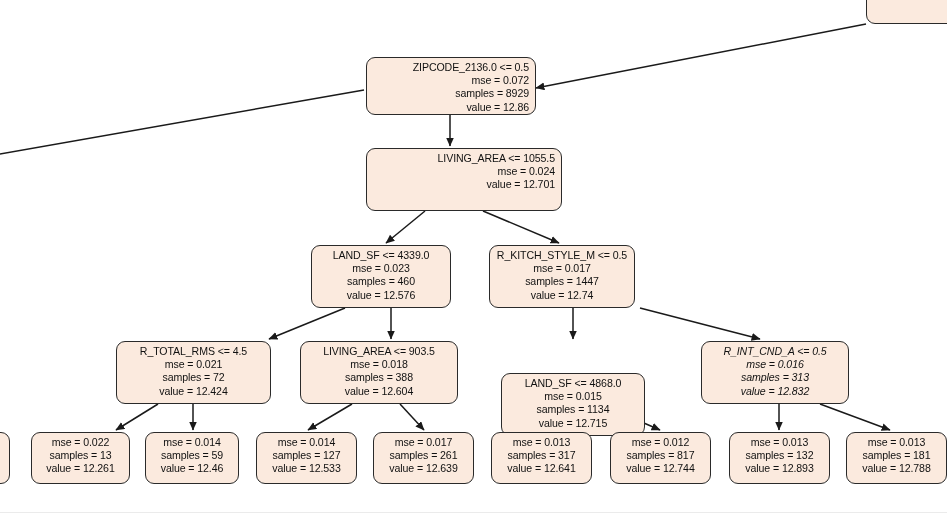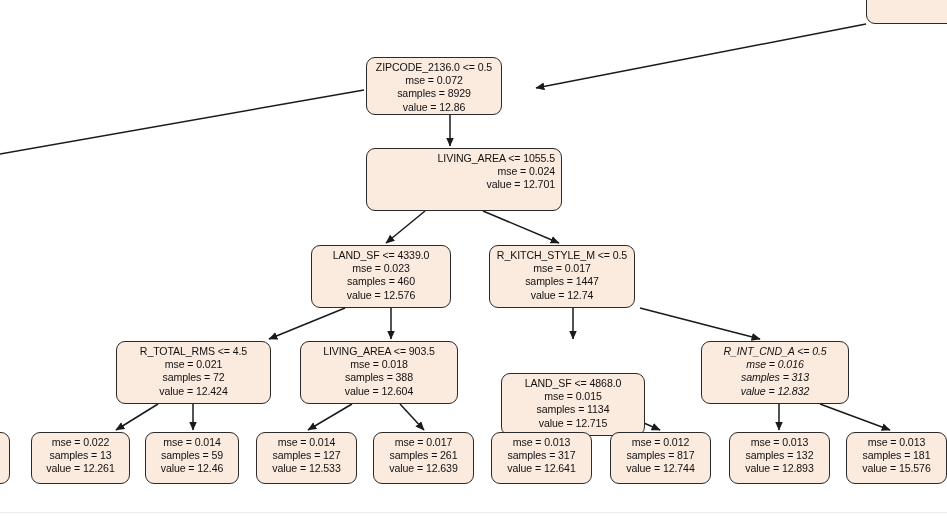--- a/index.html
+++ b/index.html
@@ -83,21 +83,21 @@
         <line x1="600" y1="404" x2="660" y2="430" stroke="#1a1a1a" stroke-width="1.5" marker-end="url(#arrowhead)"></line>
         <line x1="779" y1="404" x2="779" y2="430" stroke="#1a1a1a" stroke-width="1.5" marker-end="url(#arrowhead)"></line>
         <line x1="820" y1="404" x2="890" y2="430" stroke="#1a1a1a" stroke-width="1.5" marker-end="url(#arrowhead)"></line>
       </g>
   </svg>
 
   <div id="nodes-group">
       <div class="tnode" style="left: 866px; top: -34px; width: 110px; height: 58px; background: rgb(251, 234, 222); border-color: rgb(42, 42, 42);">
         <span class="ln"></span>
       </div>
-      <div class="tnode" style="left: 366px; top: 57px; width: 136px; height: 58px; background: rgb(251, 234, 222); border-color: rgb(42, 42, 42);">
+      <div class="tnode" style="left: 366px; top: 57px; width: 170px; height: 58px; background: rgb(251, 234, 222); border-color: rgb(42, 42, 42); text-align: right;">
         <span class="ln">ZIPCODE_2136.0 &lt;= 0.5</span>
         <span class="ln">mse = 0.072</span>
         <span class="ln">samples = 8929</span>
         <span class="ln">value = 12.86</span>
       </div>
       <div class="tnode" style="left: 366px; top: 148px; width: 196px; height: 63px; background: rgb(251, 234, 222); border-color: rgb(42, 42, 42); text-align: right;">
         <span class="ln">LIVING_AREA &lt;= 1055.5</span>
         <span class="ln">mse = 0.024</span>
         <span class="ln">value = 12.701</span>
       </div>
@@ -173,18 +173,18 @@
         <span class="ln">value = 12.744</span>
       </div>
       <div class="tnode" style="left: 729px; top: 432px; width: 101px; height: 52px; background: rgb(251, 234, 222); border-color: rgb(42, 42, 42);">
         <span class="ln">mse = 0.013</span>
         <span class="ln">samples = 132</span>
         <span class="ln">value = 12.893</span>
       </div>
       <div class="tnode" style="left: 846px; top: 432px; width: 101px; height: 52px; background: rgb(251, 234, 222); border-color: rgb(42, 42, 42);">
         <span class="ln">mse = 0.013</span>
         <span class="ln">samples = 181</span>
-        <span class="ln">value = 15.576</span>
+        <span class="ln">value = 12.788</span>
       </div>
     </div>
 
   <div class="bottom-rule"></div>
 </div>
 
 </body></html>

